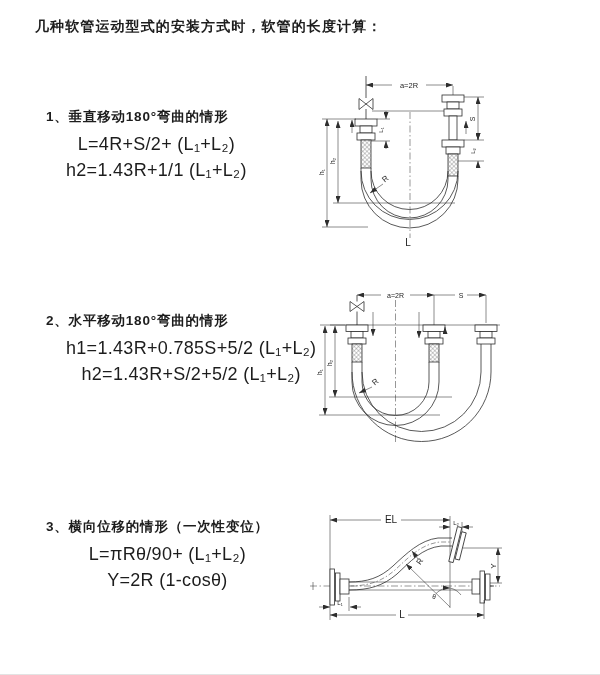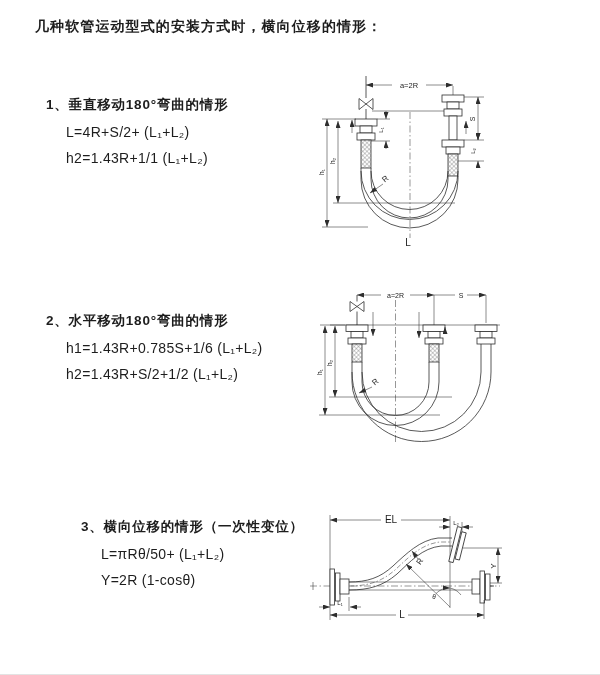--- a/index.html
+++ b/index.html
@@ -7,62 +7,62 @@
     width:600px;height:675px;background:#ffffff;position:relative;overflow:hidden;
     font-family:"Liberation Sans","DejaVu Sans",sans-serif;color:#1d1d1d;
   }
   .title{
     position:absolute;left:35px;top:18px;font-size:14px;font-weight:bold;
     letter-spacing:1.1px;white-space:nowrap;
   }
   .sec{position:absolute;left:46px;}
   .sec-heading{font-size:13.5px;font-weight:bold;letter-spacing:.8px;line-height:17px;white-space:nowrap;}
   .formulas{margin:7px 0 0 20px;}
-  .formula{font-size:14px;line-height:25.5px;letter-spacing:.3px;white-space:nowrap;}
-  #sec1{top:96px;}
+  .formula{font-size:18px;line-height:25.5px;letter-spacing:.3px;white-space:nowrap;text-align:center;}
+  #sec1{top:108px;}
   #sec2{top:312px;}
-  #sec3{top:518px;margin-left:35px;}
+  #sec3{top:518px;}
   .dwg{position:absolute;}
   #dwg1{left:315px;top:72px;}
   #dwg2{left:313px;top:286px;}
   #dwg3{left:303px;top:512px;}
   svg .st {stroke:#2e2e2e;stroke-width:.8;fill:none;}
   svg .stw{stroke:#2e2e2e;stroke-width:.8;fill:#ffffff;}
   svg .dim{stroke:#2e2e2e;stroke-width:.55;fill:none;}
   svg .cl {stroke:#2e2e2e;stroke-width:.5;fill:none;stroke-dasharray:7 2.5 1.5 2.5;}
   svg .hcl{stroke:#2e2e2e;stroke-width:.5;fill:none;stroke-dasharray:5 2 1.5 2;}
   svg text{font-family:"Liberation Sans","DejaVu Sans",sans-serif;fill:#1d1d1d;}
   svg .wbg{fill:#ffffff;stroke:none;}
   .page-edge{position:absolute;left:0;bottom:0;width:600px;height:1px;background:#e3e3e3;}
 </style>
 </head>
 <body>
 
-<div class="title">几种软管运动型式的安装方式时，横向位移的情形：</div>
+<div class="title">几种软管运动型式的安装方式时，软管的长度计算：</div>
 
 <section class="sec" id="sec1">
   <div class="sec-heading">1、垂直移动180°弯曲的情形</div>
   <div class="formulas">
     <div class="formula">L=4R+S/2+ (L₁+L₂)</div>
     <div class="formula">h2=1.43R+1/1 (L₁+L₂)</div>
   </div>
 </section>
 
 <section class="sec" id="sec2">
   <div class="sec-heading">2、水平移动180°弯曲的情形</div>
   <div class="formulas">
-    <div class="formula">h1=1.43R+0.785S+1/6 (L₁+L₂)</div>
-    <div class="formula">h2=1.43R+S/2+1/2 (L₁+L₂)</div>
+    <div class="formula">h1=1.43R+0.785S+5/2 (L₁+L₂)</div>
+    <div class="formula">h2=1.43R+S/2+5/2 (L₁+L₂)</div>
   </div>
 </section>
 
 <section class="sec" id="sec3">
   <div class="sec-heading">3、横向位移的情形（一次性变位）</div>
   <div class="formulas">
-    <div class="formula">L=πRθ/50+ (L₁+L₂)</div>
+    <div class="formula">L=πRθ/90+ (L₁+L₂)</div>
     <div class="formula">Y=2R (1-cosθ)</div>
   </div>
 </section>
 
 <svg id="dwg1" class="dwg" width="180" height="183" viewBox="315 72 180 183">
   <defs>
     <marker id="ar1" markerUnits="userSpaceOnUse" markerWidth="7" markerHeight="5" refX="7" refY="2.5" orient="auto-start-reverse">
       <path d="M0,0 L7,2.5 L0,5 Z" fill="#2e2e2e"></path>
     </marker>
     <pattern id="hp1" width="3" height="3" patternUnits="userSpaceOnUse" patternTransform="rotate(45)">

